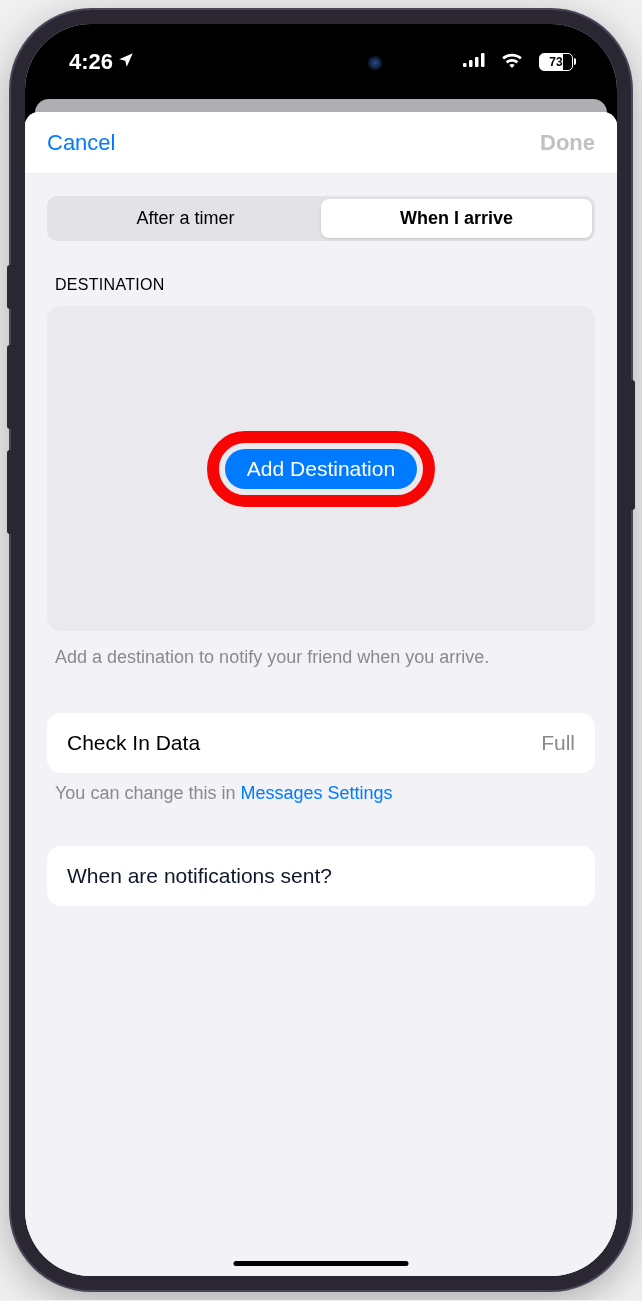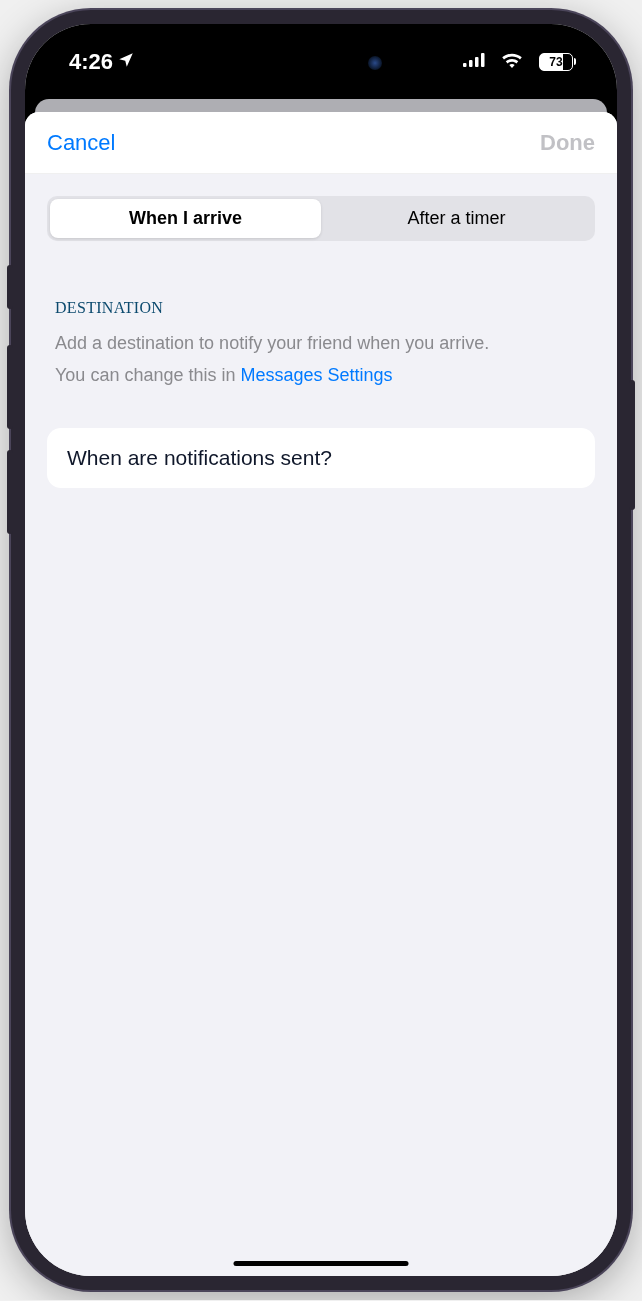--- a/index.html
+++ b/index.html
@@ -142,25 +142,24 @@
       color: #000;
       border-radius: 8px;
     }
     .segment.active {
       background: #fff;
       box-shadow: 0 1px 3px rgba(0,0,0,0.12);
       font-weight: 600;
     }
     .section-header {
       text-transform: uppercase;
-      color: #0c4a6e;
+      color: #000000;
       font-size: 16px;
-      margin: 58px 0 12px 8px;
+      margin: 35px 0 12px 8px;
       letter-spacing: 0.3px;
-      font-family: Liberation Serif, serif;
     }
     .destination-panel {
       background: #e9e9ee;
       border-radius: 14px;
       height: 325px;
       display: flex;
       align-items: center;
       justify-content: center;
       position: relative;
     }
@@ -266,29 +265,40 @@
       <div class="sheet">
 
         <div class="nav-bar">
           <span class="nav-cancel">Cancel</span>
           <span class="nav-done">Done</span>
         </div>
 
         <div class="content">
 
           <div class="segmented">
+            <div class="segment">After a timer</div>
             <div class="segment active">When I arrive</div>
-            <div class="segment">After a timer</div>
           </div>
 
           <div class="section-header">Destination</div>
 
+          <div class="destination-panel">
+            <div class="red-ring">
+              <button class="add-destination-btn">Add Destination</button>
+            </div>
+          </div>
 
           <div class="helper-text">Add a destination to notify your friend when you arrive.</div>
 
+          <div class="card">
+            <div class="check-in-data-row">
+              <span class="check-in-data-label">Check In Data</span>
+              <span class="check-in-data-value">Full</span>
+            </div>
+          </div>
 
           <div class="link-text">
             <span>You can change this in </span><a href="#">Messages Settings</a>
           </div>
 
           <div class="notifications-card">
             <span class="notifications-link">When are notifications sent?</span>
           </div>
 
         </div>

